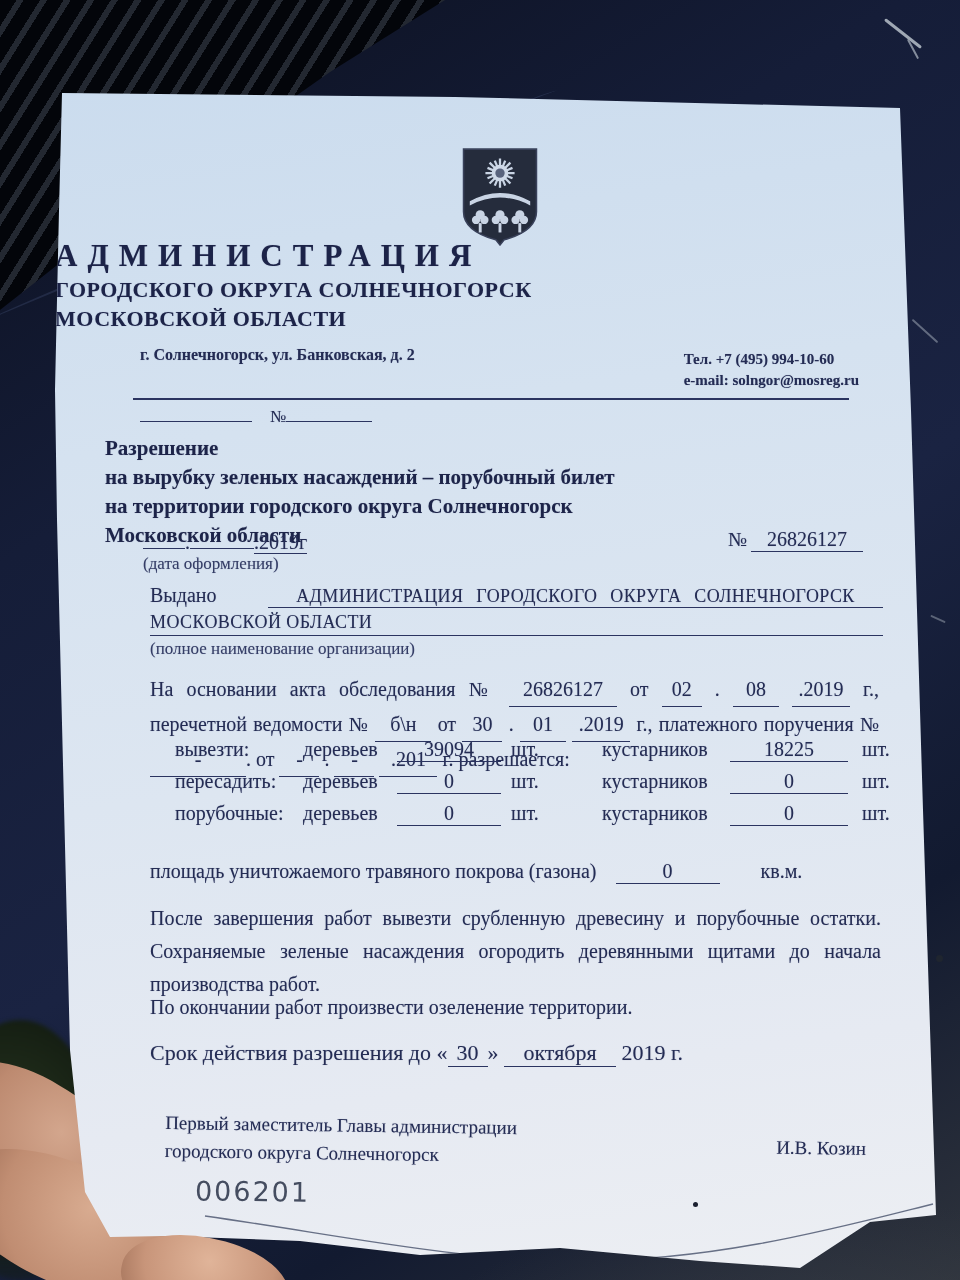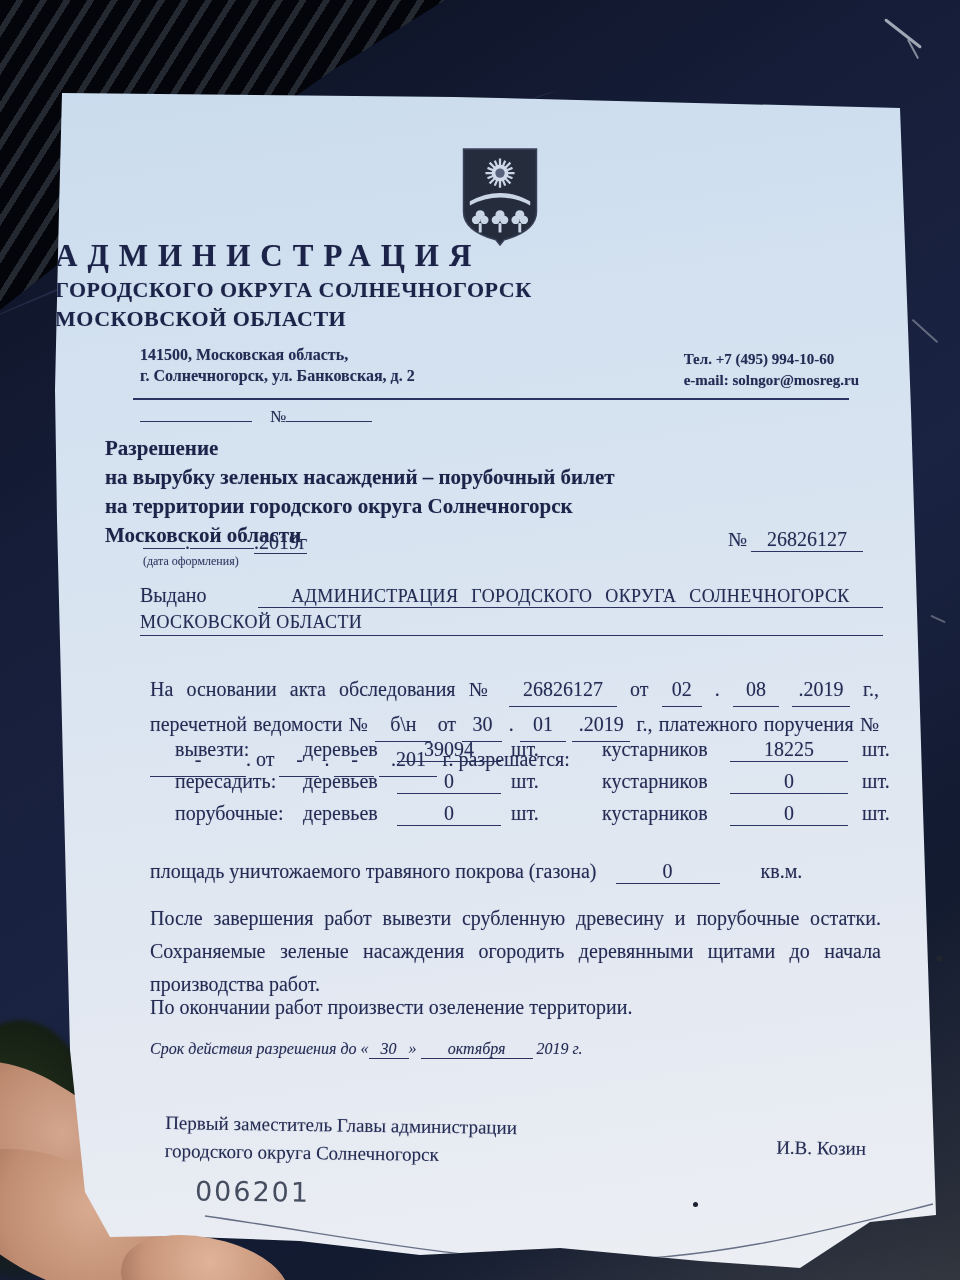--- a/index.html
+++ b/index.html
@@ -45,37 +45,37 @@
     position:absolute;left:55px;top:90px;width:886px;height:1195px;z-index:2;
     background:linear-gradient(172deg,#cbdcee 0%,#d5e2f0 28%,#dde6f1 55%,#e6eaf2 80%,#edeff3 100%);
     clip-path:polygon(7px 3px,400px 7px,845px 18px,856px 320px,868px 720px,881px 1125px,
       815px 1132px,745px 1178px,645px 1171px,505px 1158px,365px 1165px,245px 1151px,
       110px 1146px,55px 1147px,30px 1102px,15px 960px,2px 430px,0px 300px,4px 120px);
     color:#242c54;
   }
   .paper *{text-shadow:0 0 1px rgba(40,50,95,.3);}
   .abs{position:absolute;}
   .center{}
-  .caption{font-size:12px;color:#343d66;}
+  .caption{font-size:17px;color:#343d66;}
   .u{border-bottom:1.6px solid #2b3460;}
   .blank{display:inline-block;border-bottom:1.6px solid #2b3460;height:1em;vertical-align:baseline;}
   
   .emblem{left:403px;top:56px;width:84px;}
   .org{left:0;right:10px;top:148px;color:#1c2348;}
   .org .l1{font-size:31px;font-weight:bold;letter-spacing:10px;}
   .org .l2,.org .l3{font-size:22px;font-weight:bold;letter-spacing:.5px;margin-top:3px;}
   .addr{left:85px;right:82px;top:254px;display:flex;justify-content:space-between;font-weight:bold;}
   .addr .left{font-size:16px;line-height:21px;}
   .addr .right{font-size:15px;line-height:21px;padding-top:5px;}
   .rule{left:78px;right:92px;top:308px;border-top:2.2px solid #2b3460;}
   .refline{left:85px;top:314px;font-size:17px;}
   .title{left:50px;right:0;top:344px;font-size:21px;font-weight:bold;line-height:29px;color:#1d2449;}
   .meta{left:88px;right:78px;top:438px;display:flex;justify-content:space-between;font-size:20px;}
   .meta .num .u{display:inline-block;min-width:112px;text-align:center;margin-left:4px;}
-  .issued{left:85px;right:58px;top:494px;font-size:20px;}
+  .issued{left:95px;right:58px;top:494px;font-size:20px;}
   .issued .row1{display:flex;align-items:baseline;}
   .issued .row1 .lbl{width:118px;flex:none;}
   .issued .row1 .fill{flex:1;text-align:center;font-size:18px;word-spacing:8px;letter-spacing:.4px;}
   .issued .row2{font-size:18px;letter-spacing:.4px;margin-top:4px;padding-bottom:2px;}
   .issued .cap{margin-top:3px;}
   .basis{left:95px;right:62px;top:562px;font-size:20px;line-height:34px;text-align:justify;}
   .basis .u{display:inline-block;text-align:center;}
   .w-act{min-width:108px;} .w-dd{min-width:40px;} .w-mm{min-width:46px;} .w-yy{min-width:58px;}
   .w-bn{min-width:56px;} .w-pp{min-width:96px;}
   .tbl{left:120px;right:70px;top:648px;font-size:20px;}
@@ -84,21 +84,21 @@
   .tbl .c-tl{width:94px;flex:none;}
   .tbl .c-tv{width:104px;flex:none;text-align:center;margin-right:10px;}
   .tbl .c-u1{width:50px;flex:none;}
   .tbl .c-sl{width:122px;flex:none;margin-left:41px;}
   .tbl .c-sv{width:118px;flex:none;text-align:center;margin:0 14px 0 6px;}
   .lawn{left:95px;right:62px;top:770px;font-size:20px;}
   .lawn .u{display:inline-block;min-width:104px;text-align:center;margin-left:14px;}
   .lawn .unit{margin-left:36px;}
   .para1{left:95px;right:60px;top:812px;font-size:20px;line-height:33px;text-align:justify;margin:0;}
   .para2{left:95px;right:60px;top:906px;font-size:20px;margin:0;}
-  .validity{left:95px;top:950px;font-size:16px;font-style:italic;}
+  .validity{left:95px;top:950px;font-size:22px;}
   .validity .u{display:inline-block;text-align:center;}
   .v-day{min-width:40px;} .v-month{min-width:112px;}
   .sig{left:110px;right:75px;top:1024px;display:flex;justify-content:space-between;
        font-size:19px;line-height:28px;transform:rotate(.8deg);}
   .sig .name{padding-top:16px;}
   .stamp{left:140px;top:1086px;font-family:"DejaVu Sans", sans-serif;font-size:27px;
          letter-spacing:2px;color:#454d60;transform:rotate(.6deg);text-shadow:none;}
   .pencil{position:absolute;left:0;top:0;pointer-events:none;}
   .dot{position:absolute;left:638px;top:1112px;width:5px;height:5px;border-radius:50%;background:#1a2030;}
 </style>
@@ -161,21 +161,20 @@
     </div>
 
     <div class="abs org center">
       <div class="l1">АДМИНИСТРАЦИЯ</div>
       <div class="l2">ГОРОДСКОГО ОКРУГА СОЛНЕЧНОГОРСК</div>
       <div class="l3">МОСКОВСКОЙ ОБЛАСТИ</div>
     </div>
 
     <div class="abs addr">
       <div class="left">
-        <div>141500, Московская область,</div>
         <div>г. Солнечногорск, ул. Банковская, д. 2</div>
       </div>
       <div class="right">
         <div>Тел. +7 (495) 994-10-60</div>
         <div>e-mail: solngor@mosreg.ru</div>
       </div>
     </div>
     <div class="abs rule"></div>
 
     <div class="abs refline">
@@ -199,20 +198,21 @@
         <span>№</span><span class="u">26826127</span>
       </div>
     </div>
 
     <div class="abs issued">
       <div class="row1">
         <span class="lbl">Выдано</span>
         <span class="fill u">АДМИНИСТРАЦИЯ ГОРОДСКОГО ОКРУГА СОЛНЕЧНОГОРСК</span>
       </div>
       <div class="row2 u">МОСКОВСКОЙ ОБЛАСТИ</div>
+      <div class="caption center cap">(полное наименование организации)</div>
     </div>
 
     <p class="abs basis">
       <span>На основании акта обследования №</span>
       <span class="u w-act">26826127</span>
       <span>от</span>
       <span class="u w-dd">02</span>
       <span>.</span>
       <span class="u w-mm">08</span>
       <span class="u w-yy">.2019</span>

